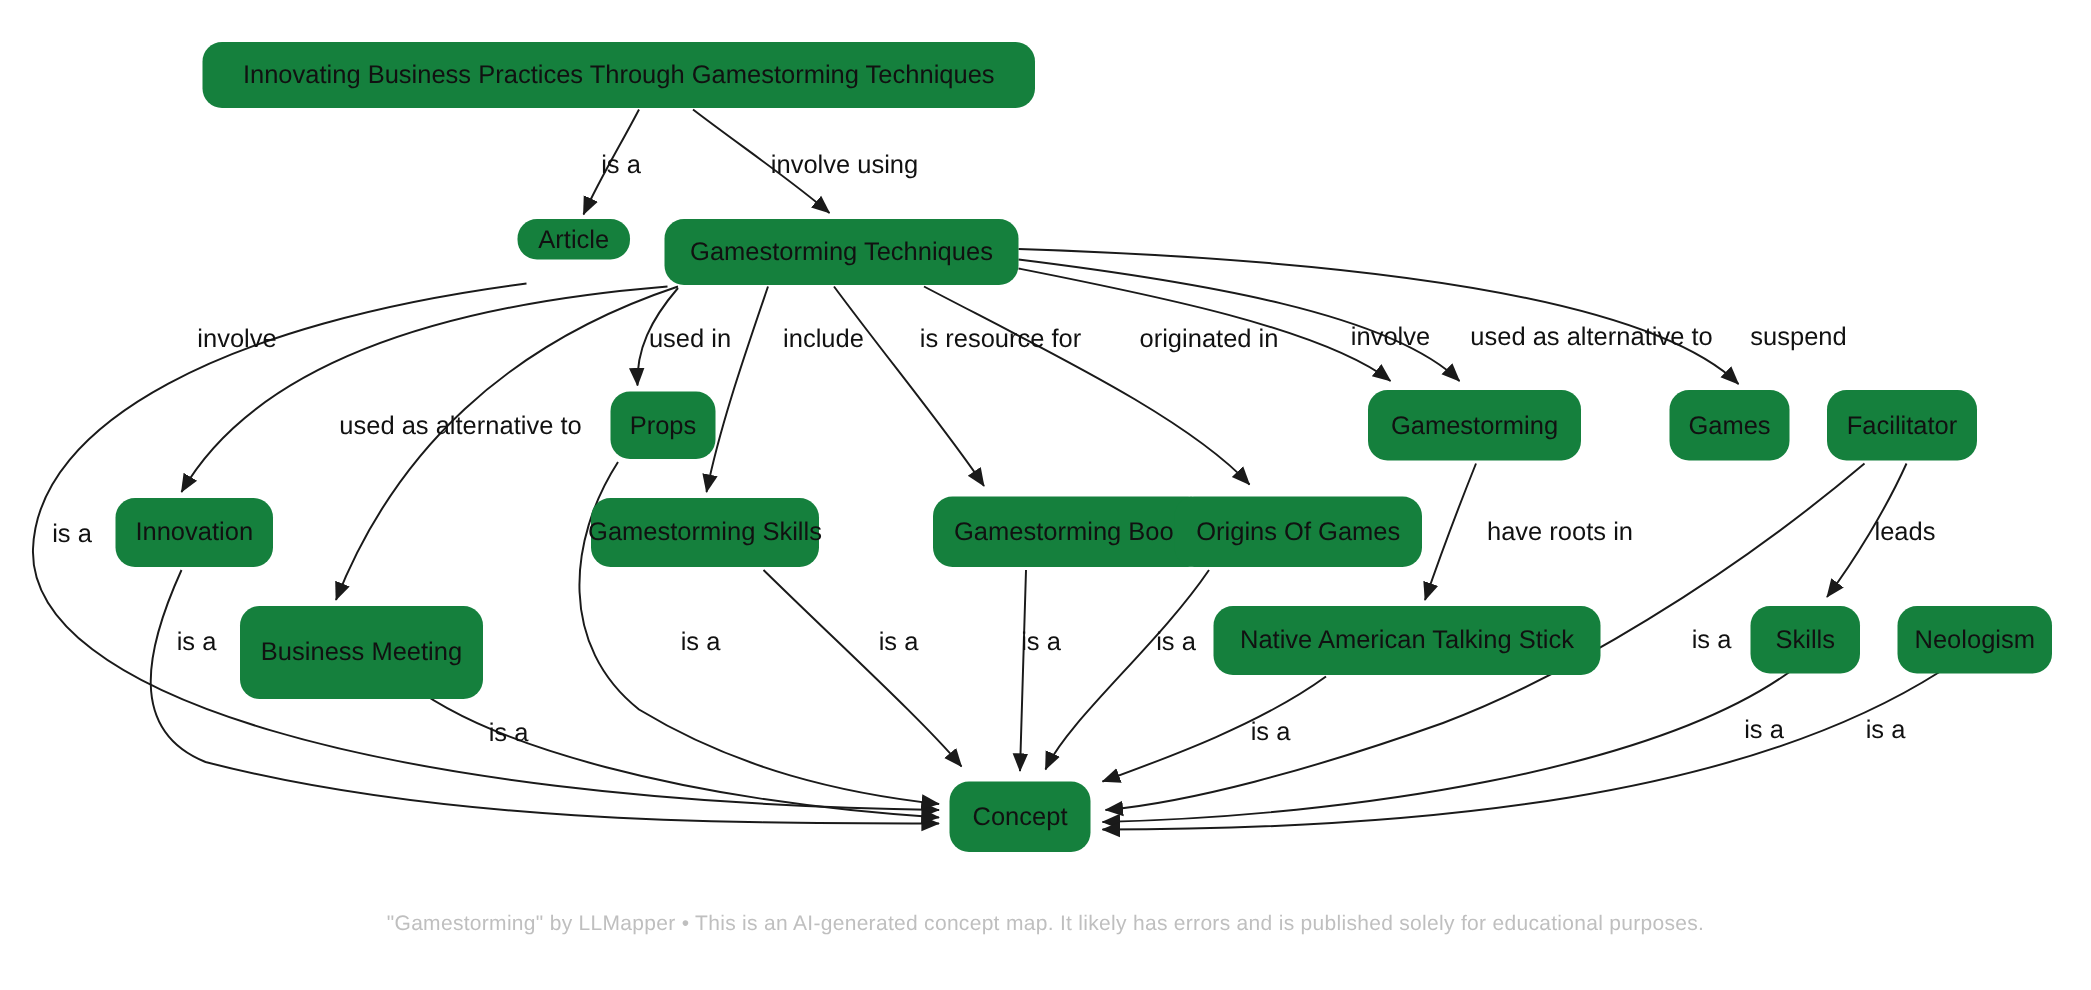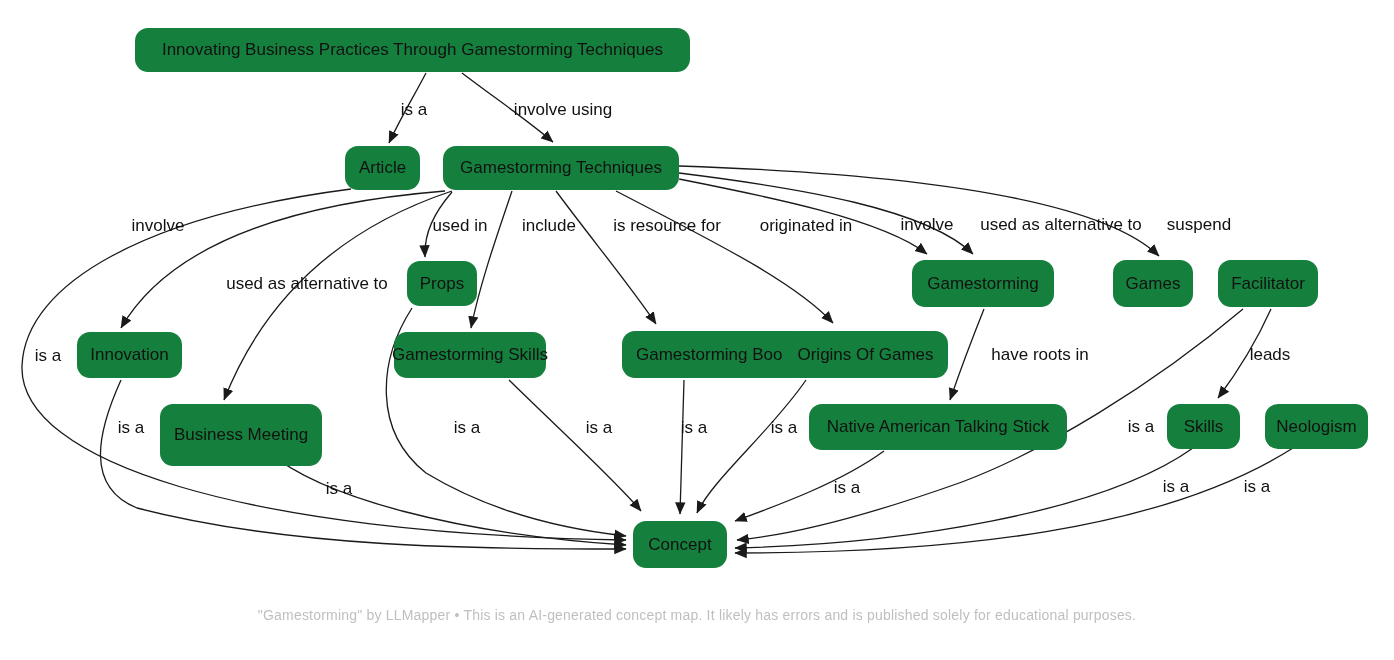--- a/index.html
+++ b/index.html
@@ -65,21 +65,21 @@
       <path d="M806,380 C772,430 712,480 697,513" marker-end="url(#arrow)"></path>
       <path d="M1243,309 C1152,386 1042,452 962,482 C872,514 792,535 737,540" marker-end="url(#arrow)"></path>
       <path d="M267,451 C322,498 458,534 626,545" marker-end="url(#arrow)"></path>
       <path d="M884,451 C840,483 776,506 735,521" marker-end="url(#arrow)"></path>
       <path d="M1193,448 C1102,513 902,544 735,548" marker-end="url(#arrow)"></path>
       <path d="M1293,448 C1162,531 952,553 735,553" marker-end="url(#arrow)"></path>
     </g>
   </svg>
 
   <div class="node" style="left:135px;top:28px;width:555px;height:44px;">Innovating Business Practices Through Gamestorming Techniques</div>
-  <div class="node" style="left:345px;top:146px;width:75px;height:44px;">Article</div>
+  <div class="node" style="left:345px;top:146px;width:75px;height:27px;">Article</div>
   <div class="node" style="left:443px;top:146px;width:236px;height:44px;">Gamestorming Techniques</div>
   <div class="node" style="left:407px;top:261px;width:70px;height:45px;">Props</div>
   <div class="node" style="left:912px;top:260px;width:142px;height:47px;">Gamestorming</div>
   <div class="node" style="left:1113px;top:260px;width:80px;height:47px;">Games</div>
   <div class="node" style="left:1218px;top:260px;width:100px;height:47px;">Facilitator</div>
   <div class="node" style="left:77px;top:332px;width:105px;height:46px;">Innovation</div>
   <div class="node" style="left:394px;top:332px;width:152px;height:46px;">Gamestorming Skills</div>
   <div class="node" style="left:622px;top:331px;width:183px;height:47px;">Gamestorming Book</div>
   <div class="node" style="left:783px;top:331px;width:165px;height:47px;">Origins Of Games</div>
   <div class="node" style="left:160px;top:404px;width:162px;height:62px;">Business Meeting</div>

